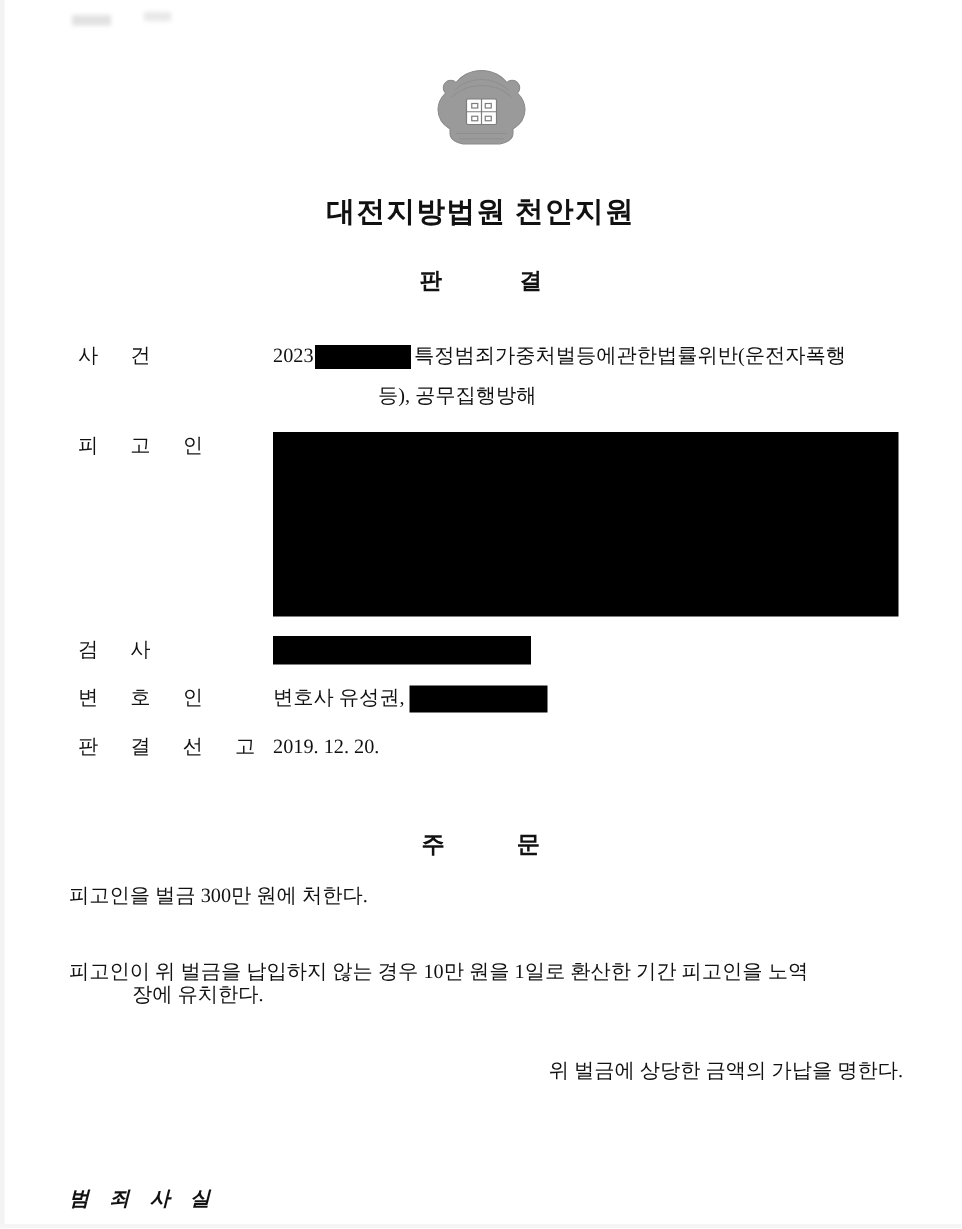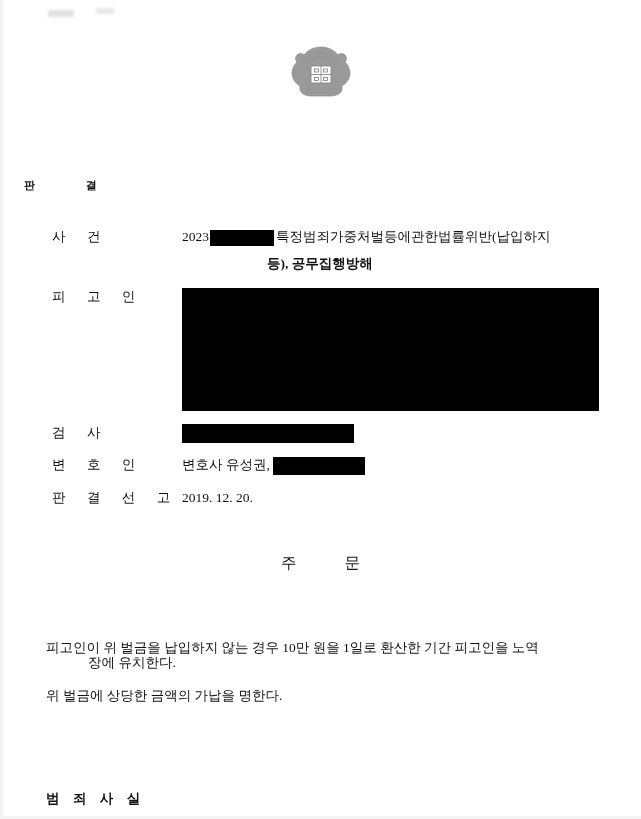--- a/index.html
+++ b/index.html
@@ -64,21 +64,22 @@
     font-size: 19px;
     font-weight: bold;
     letter-spacing: 1px;
   }
 
   .doc-title {
     position: absolute;
     top: 178px;
     left: 0;
     width: 641px;
-    font-size: 11px;
+    text-align: center;
+    font-size: 15px;
     font-weight: bold;
     letter-spacing: 24px;
     text-indent: 24px;
   }
 
   
   .field {
     position: absolute;
     left: 52px;
     font-size: 13.5px;
@@ -101,24 +102,23 @@
 
   .row-case { top: 228px; }
   .row-defendant { top: 288px; }
   .row-prosecutor { top: 424px; }
   .row-attorney { top: 456px; }
   .row-sentence-date { top: 489px; }
 
   .case-line1 { white-space: nowrap; }
   .case-line2 {
     position: absolute;
-    left: 85px;
+    left: 70px;
     top: 27px;
     white-space: nowrap;
-    font-weight: bold;
   }
 
   
   .redact {
     display: inline-block;
     background: #000000;
     vertical-align: middle;
   }
   .redact-case {
     width: 64px;
@@ -147,45 +147,46 @@
     margin-left: 3px;
   }
 
   
   .section-head {
     position: absolute;
     left: 0;
     width: 641px;
     text-align: center;
     font-size: 15.5px;
-    font-weight: normal;
+    font-weight: bold;
     letter-spacing: 22px;
     text-indent: 22px;
   }
   .head-order { top: 553px; }
   .head-reason { top: 752px; }
 
   .body-line {
     position: absolute;
     left: 46px;
     width: 556px;
     font-size: 13.5px;
     line-height: 20px;
   }
   .order-l1 { top: 587px; }
   .order-l2 { top: 638px; }
   .order-l3 { top: 653px; margin-left: 42px; }
-  .order-l4 { top: 686px; }
+  .order-l4 { top: 704px; text-align: right; }
 
   .subhead {
     position: absolute;
     left: 46px;
     font-size: 13.5px;
     font-weight: bold;
     letter-spacing: 5px;
+    font-style: italic;
   }
   .sub-facts { top: 790px; }
 
   .page-edge-l {
     position: absolute;
     left: 0; top: 0;
     width: 3px; height: 819px;
     background: #f3f3f3;
   }
   .page-edge-b {
@@ -224,28 +225,29 @@
       </g>
       <g stroke="#8f8f8f" stroke-width="0.7" fill="none">
         <path d="M14 16 C18 12 25 9 32 9 C39 9 46 12 50 16"></path>
         <path d="M12 21 C17 16 24 13 32 13 C40 13 47 16 52 21"></path>
         <path d="M15 45 L49 45"></path>
         <path d="M17 48.5 L47 48.5"></path>
       </g>
     </svg>
   </div>
 
+  <div class="court-name">대전지방법원 천안지원</div>
 
   <div class="doc-title">판     결</div>
 
   <div class="field row-case">
     <span class="label">사        건</span>
     <span class="value">
       <span class="case-line1">
-        <span>2023</span><span class="redact redact-case"></span><span>특정범죄가중처벌등에관한법률위반(납입하지</span>
+        <span>2023</span><span class="redact redact-case"></span><span>특정범죄가중처벌등에관한법률위반(운전자폭행</span>
       </span>
       <span class="case-line2">등), 공무집행방해</span>
     </span>
   </div>
 
   <div class="field row-defendant">
     <span class="label">피  고  인</span>
     <span class="redact-defendant"></span>
   </div>
 
@@ -260,19 +262,20 @@
       <span>변호사 유성권,</span><span class="redact redact-attorney"></span>
     </span>
   </div>
 
   <div class="field row-sentence-date">
     <span class="label">판 결 선 고</span>
     <span class="value">2019.  12.  20.</span>
   </div>
 
   <div class="section-head head-order">주     문</div>
+  <div class="body-line order-l1">피고인을 벌금 300만 원에 처한다.</div>
   <div class="body-line order-l2">피고인이 위 벌금을 납입하지 않는 경우 10만 원을 1일로 환산한 기간 피고인을 노역</div>
   <div class="body-line order-l3">장에 유치한다.</div>
   <div class="body-line order-l4">위 벌금에 상당한 금액의 가납을 명한다.</div>
 
   <div class="subhead sub-facts">범 죄 사 실</div>
 
 </div>
 
 </body></html>

